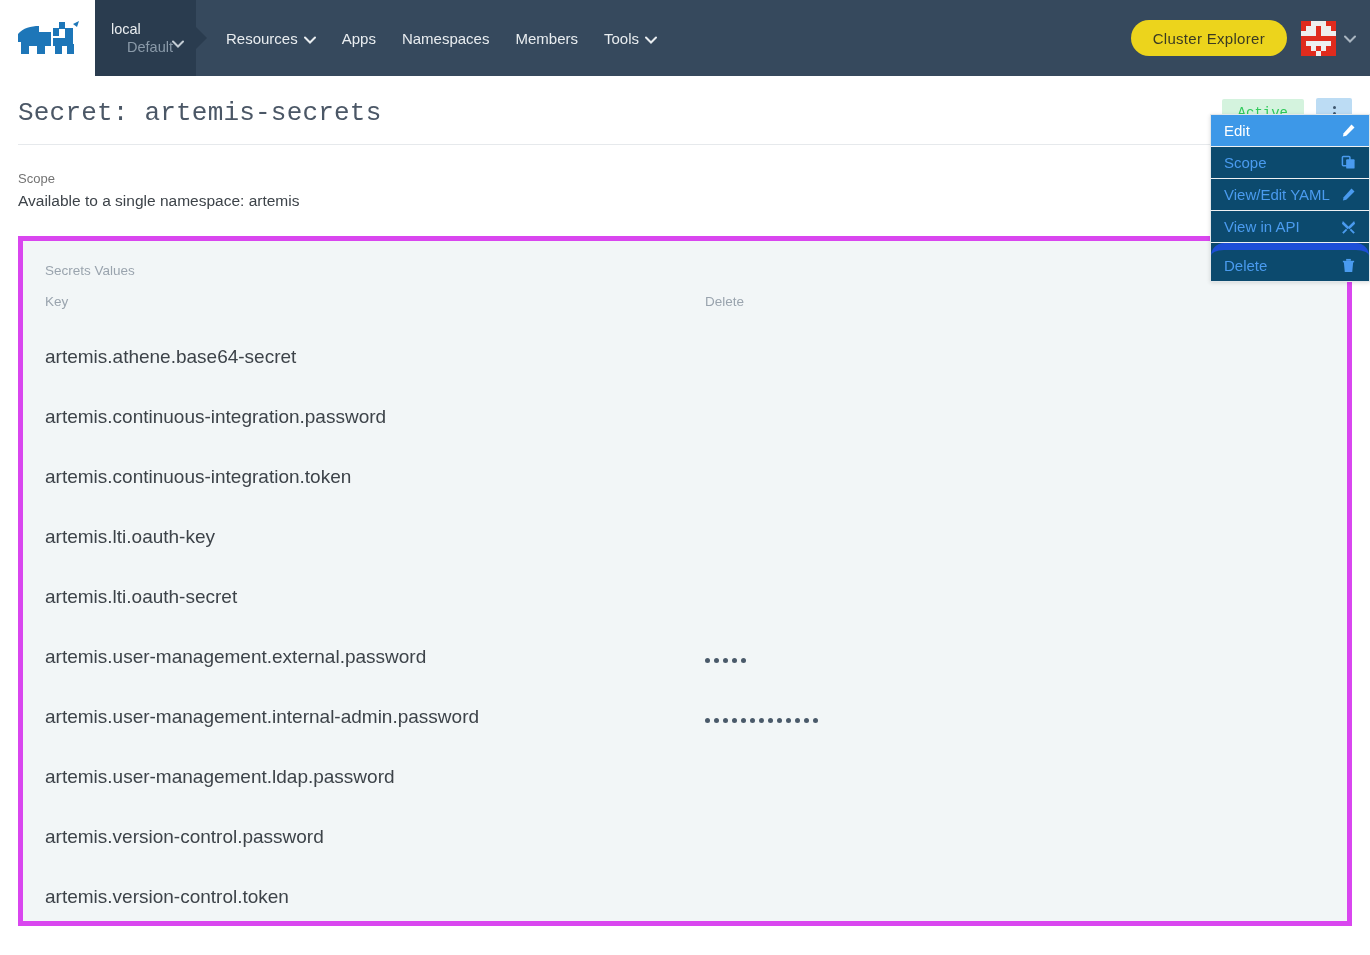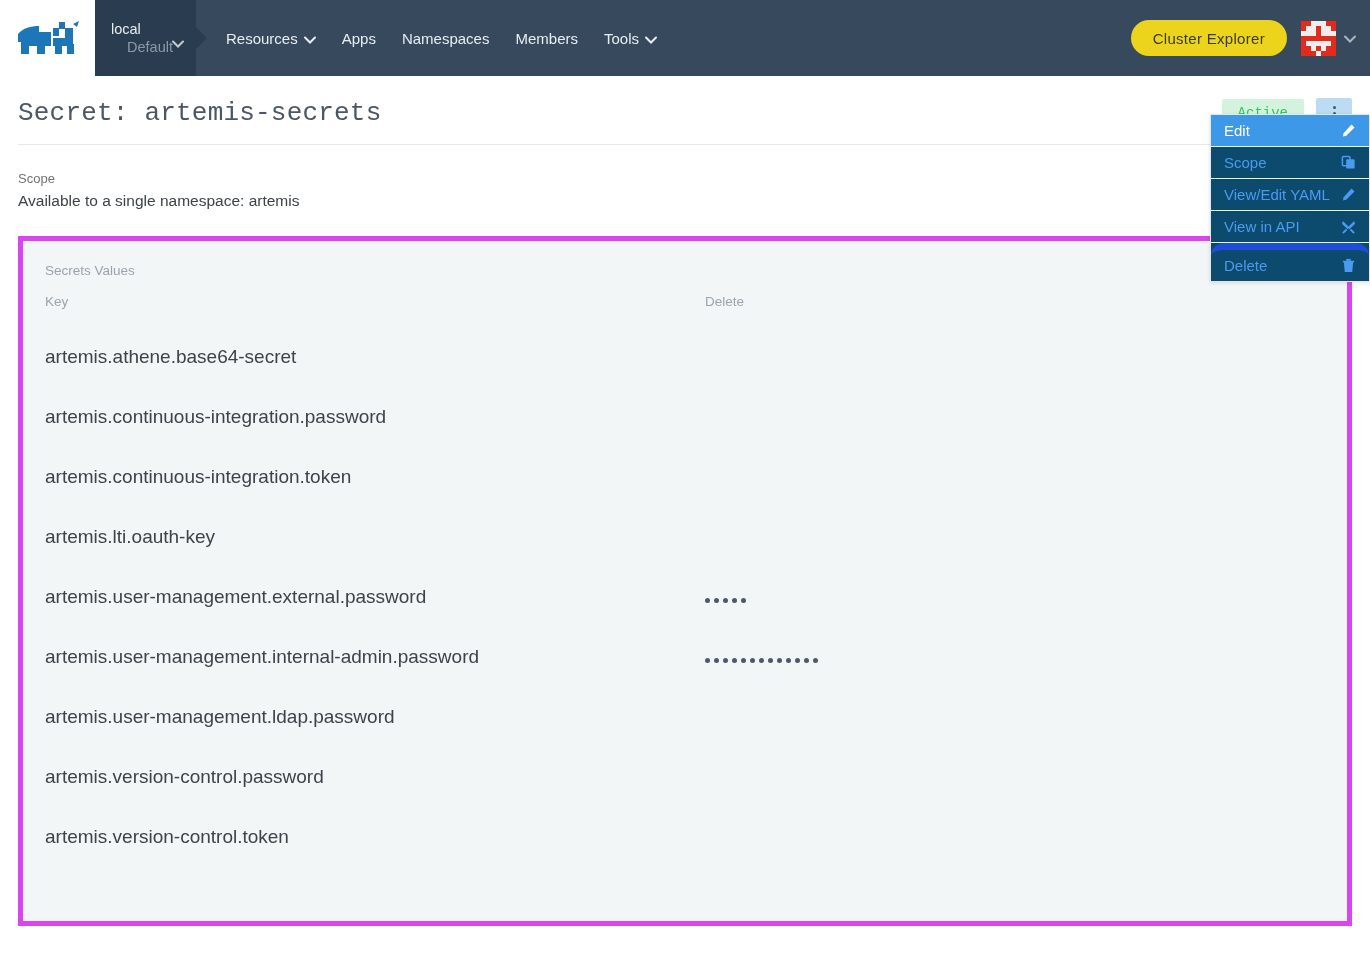--- a/index.html
+++ b/index.html
@@ -398,20 +398,24 @@
           </tr>
           <tr>
             <td>artemis.continuous-integration.token</td>
             <td></td>
           </tr>
           <tr>
             <td>artemis.lti.oauth-key</td>
             <td></td>
           </tr>
           <tr>
+            <td>artemis.lti.oauth-secret</td>
+            <td></td>
+          </tr>
+          <tr>
             <td>artemis.user-management.external.password</td>
             <td><span class="dots">
                 <i></i>
                 <i></i>
                 <i></i>
                 <i></i>
                 <i></i>
               </span></td>
           </tr>
           <tr>

